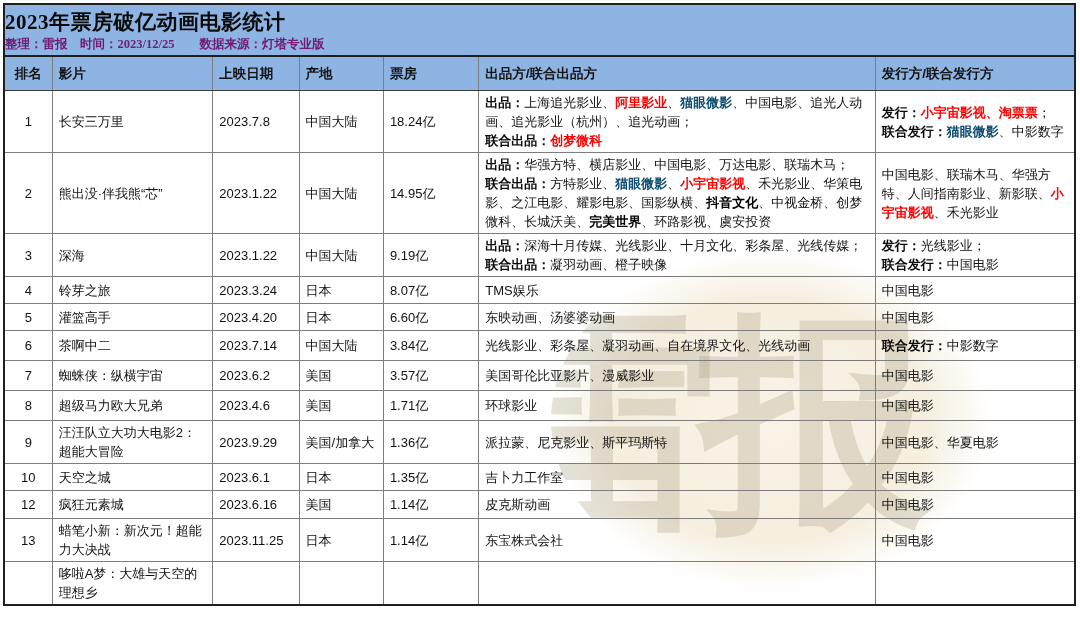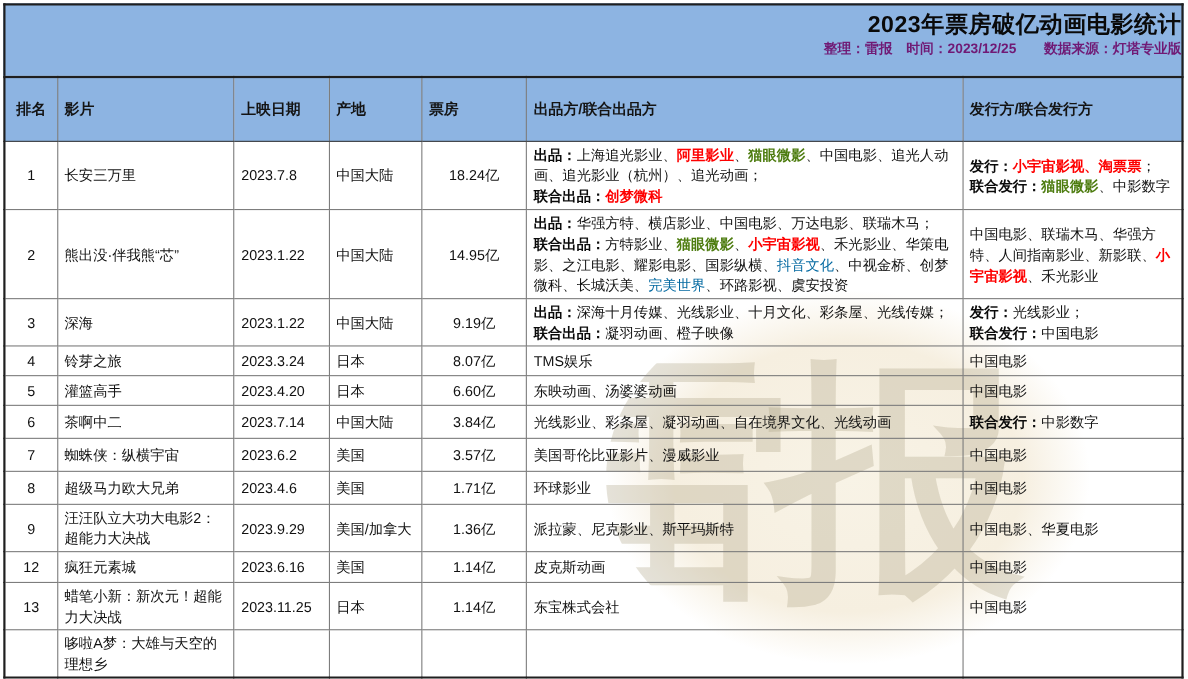--- a/index.html
+++ b/index.html
@@ -3,21 +3,21 @@
 <meta charset="utf-8">
 <style>
   html,body{margin:0;padding:0;}
   body{
     width:1080px;height:617px;background:#ffffff;overflow:hidden;position:relative;
     font-family:"Liberation Sans","DejaVu Sans",sans-serif;color:#111;
   }
   .sheet{position:absolute;left:3px;top:3px;width:1073px;}
   .title-band{
     background:#8DB4E2;border:2px solid #1f1f1f;border-bottom:none;
-    text-align:right;padding:4px 0 16px 0;
+    text-align:left;padding:4px 0 2px 0;font-family:Liberation Serif, serif;
   }
   .title{font-size:21px;font-weight:bold;color:#0a0a0a;line-height:27px;letter-spacing:0.5px;}
   .subtitle{font-size:12.5px;font-weight:bold;color:#701a75;line-height:17px;}
   .table-wrap{position:relative;}
   
   .watermark{
     position:absolute;z-index:0;left:548px;top:195px;width:440px;height:340px;
     border-radius:50%;
     background:radial-gradient(closest-side,#f8f3e6 0%,#f6efe0 72%,rgba(246,239,224,0) 100%);
     display:flex;align-items:center;justify-content:center;overflow:hidden;pointer-events:none;
@@ -26,32 +26,32 @@
     font-size:230px;font-weight:bold;color:rgba(170,158,128,0.30);
     letter-spacing:-18px;transform:translateX(-70px) translateY(6px);white-space:nowrap;
   }
   table{
     position:relative;z-index:1;border-collapse:collapse;table-layout:fixed;
     width:1073px;border:2px solid #1f1f1f;
   }
   th,td{border:1px solid #7d7d7d;vertical-align:middle;}
   thead th{
     background:#8DB4E2;height:33px;font-size:13.5px;font-weight:bold;color:#141414;
-    text-align:left;padding:12px 6px;border-bottom:1px solid #3c3c3c;
+    text-align:left;padding:0 6px;border-bottom:1px solid #3c3c3c;
   }
   thead th.c-rank{text-align:center;padding:0 2px;}
   td{font-size:13px;line-height:19px;padding:2px 6px;background:transparent;}
   td.c-rank{text-align:center;}
   td.c-film{font-weight:bold;}
-  td.c-box{white-space:pre-line;text-align:center;}
+  td.c-box{white-space:pre-line;}
   .seg-plain{font-weight:normal;color:#111;}
   .seg-label{font-weight:bold;color:#0a0a0a;}
   .seg-red{font-weight:bold;color:#fe0000;}
-  .seg-blue{font-weight:bold;color:#4d7c0f;}
-  .seg-orange{font-weight:normal;color:#0369a1;}
+  .seg-blue{font-weight:bold;color:#0c4a6e;}
+  .seg-orange{font-weight:bold;color:#000000;}
 </style>
 </head>
 <body>
 
 <div class="sheet">
   <div class="title-band">
     <div class="title">2023年票房破亿动画电影统计</div>
     <div class="subtitle">整理：雷报　时间：2023/12/25　　数据来源：灯塔专业版</div>
   </div>
   <div class="table-wrap">
@@ -147,26 +147,35 @@
             <td class="c-rank"><span class="seg-plain">8</span></td>
             <td class="c-film"><span class="seg-plain">超级马力欧大兄弟</span></td>
             <td class="c-date"><span class="seg-plain">2023.4.6</span></td>
             <td class="c-origin"><span class="seg-plain">美国</span></td>
             <td class="c-box"><span class="seg-plain">1.71亿</span></td>
             <td class="c-prod"><span class="seg-plain">环球影业</span></td>
             <td class="c-dist"><span class="seg-plain">中国电影</span></td>
           </tr>
           <tr style="height: 36px;">
             <td class="c-rank"><span class="seg-plain">9</span></td>
-            <td class="c-film"><span class="seg-plain">汪汪队立大功大电影2：超能力大决战</span></td>
+            <td class="c-film"><span class="seg-plain">汪汪队立大功大电影2：超能大冒险</span></td>
             <td class="c-date"><span class="seg-plain">2023.9.29</span></td>
             <td class="c-origin"><span class="seg-plain">美国/加拿大</span></td>
             <td class="c-box"><span class="seg-plain">1.36亿</span></td>
             <td class="c-prod"><span class="seg-plain">派拉蒙、尼克影业、斯平玛斯特</span></td>
             <td class="c-dist"><span class="seg-plain">中国电影、华夏电影</span></td>
+          </tr>
+          <tr style="height: 27px;">
+            <td class="c-rank"><span class="seg-plain">10</span></td>
+            <td class="c-film"><span class="seg-plain">天空之城</span></td>
+            <td class="c-date"><span class="seg-plain">2023.6.1</span></td>
+            <td class="c-origin"><span class="seg-plain">日本</span></td>
+            <td class="c-box"><span class="seg-plain">1.35亿</span></td>
+            <td class="c-prod"><span class="seg-plain">吉卜力工作室</span></td>
+            <td class="c-dist"><span class="seg-plain">中国电影</span></td>
           </tr>
           <tr style="height: 28px;">
             <td class="c-rank"><span class="seg-plain">12</span></td>
             <td class="c-film"><span class="seg-plain">疯狂元素城</span></td>
             <td class="c-date"><span class="seg-plain">2023.6.16</span></td>
             <td class="c-origin"><span class="seg-plain">美国</span></td>
             <td class="c-box"><span class="seg-plain">1.14亿</span></td>
             <td class="c-prod"><span class="seg-plain">皮克斯动画</span></td>
             <td class="c-dist"><span class="seg-plain">中国电影</span></td>
           </tr>

